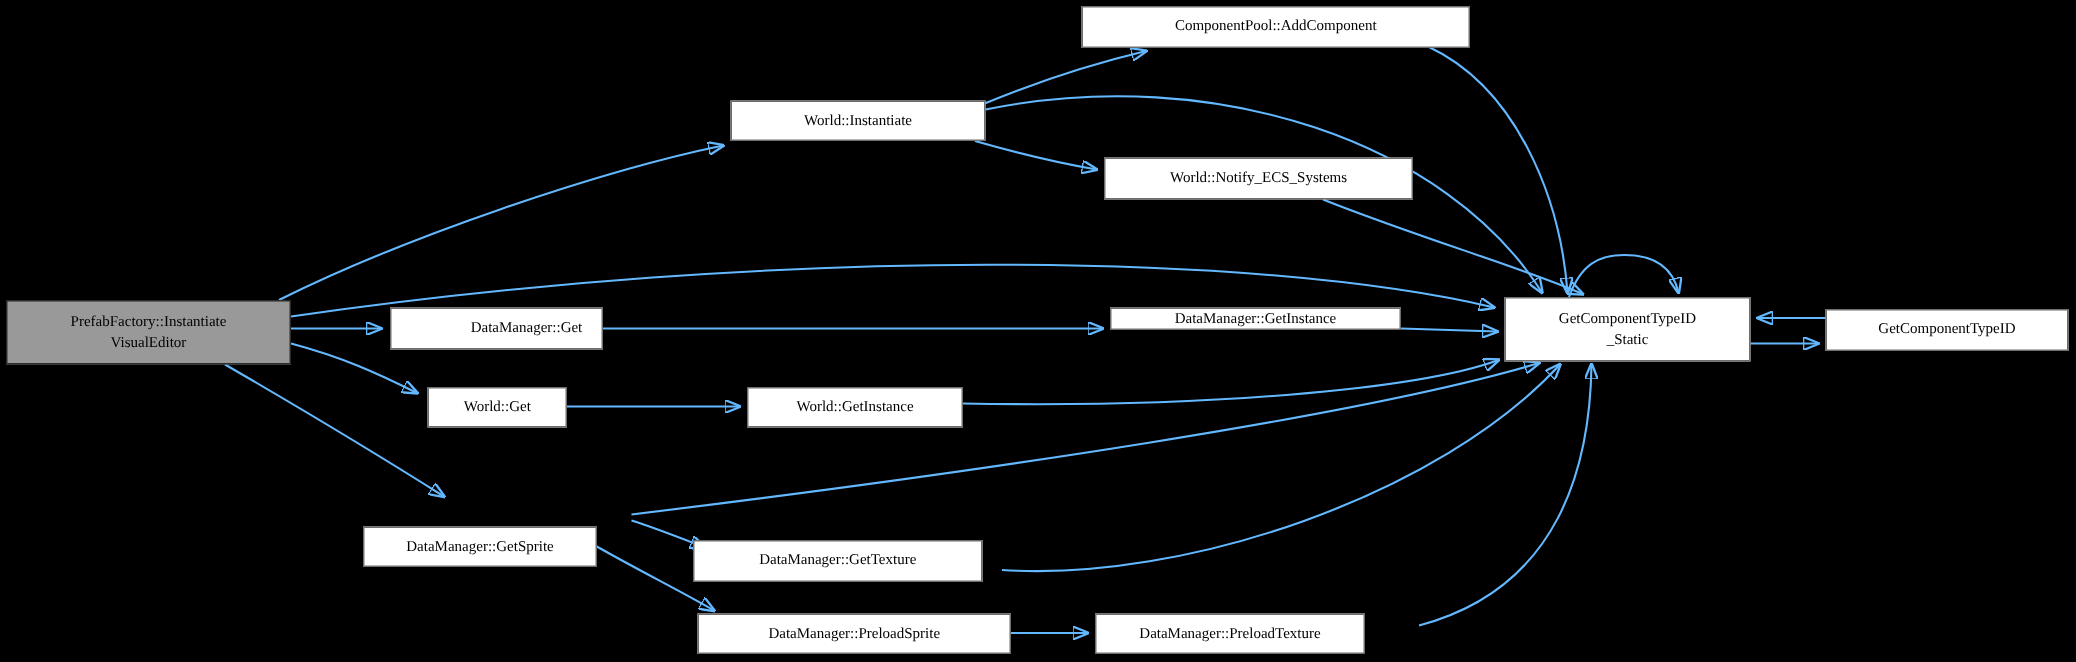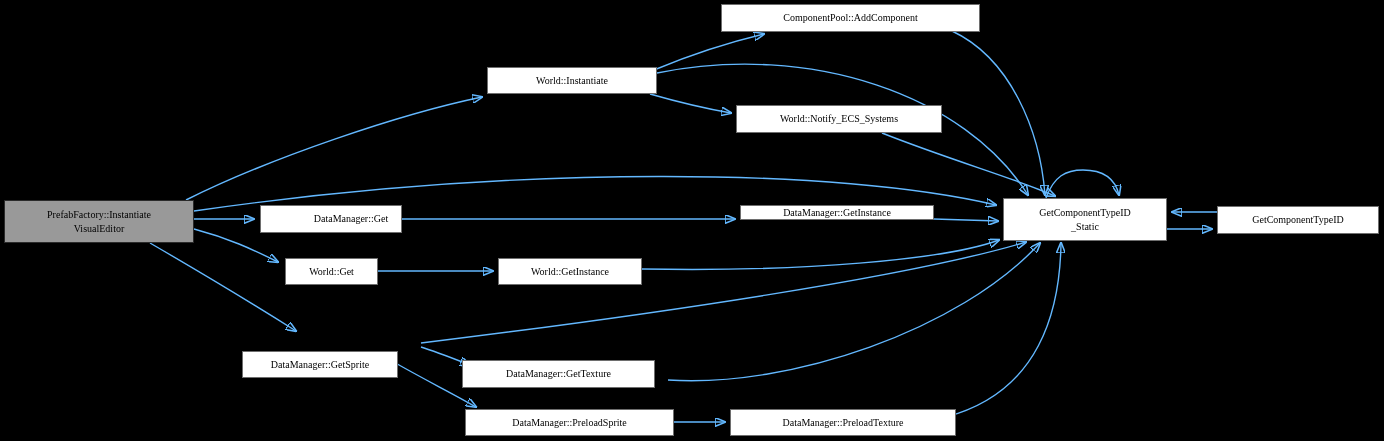--- a/index.html
+++ b/index.html
@@ -100,15 +100,15 @@
   <div class="node" style="left:285px; top:258px; width:93px; height:27px;">World::Get</div>
 
   <div class="node" style="left:498px; top:258px; width:144px; height:27px;">World::GetInstance</div>
 
   <div class="node" style="left:242px; top:334px; width:156px; height:27px;margin-top:17px;">DataManager::GetSprite</div>
 
   <div class="node" style="left:462px; top:360px; width:193px; height:28px;">DataManager::GetTexture</div>
 
   <div class="node" style="left:465px; top:409px; width:209px; height:27px;">DataManager::PreloadSprite</div>
 
-  <div class="node" style="left:730px; top:409px; width:226px; height:27px;">DataManager::PreloadTexture</div>
+  <div class="node" style="left:730px; top:409px; width:180px; height:27px;">DataManager::PreloadTexture</div>
 
 </div>
 
 </body></html>

